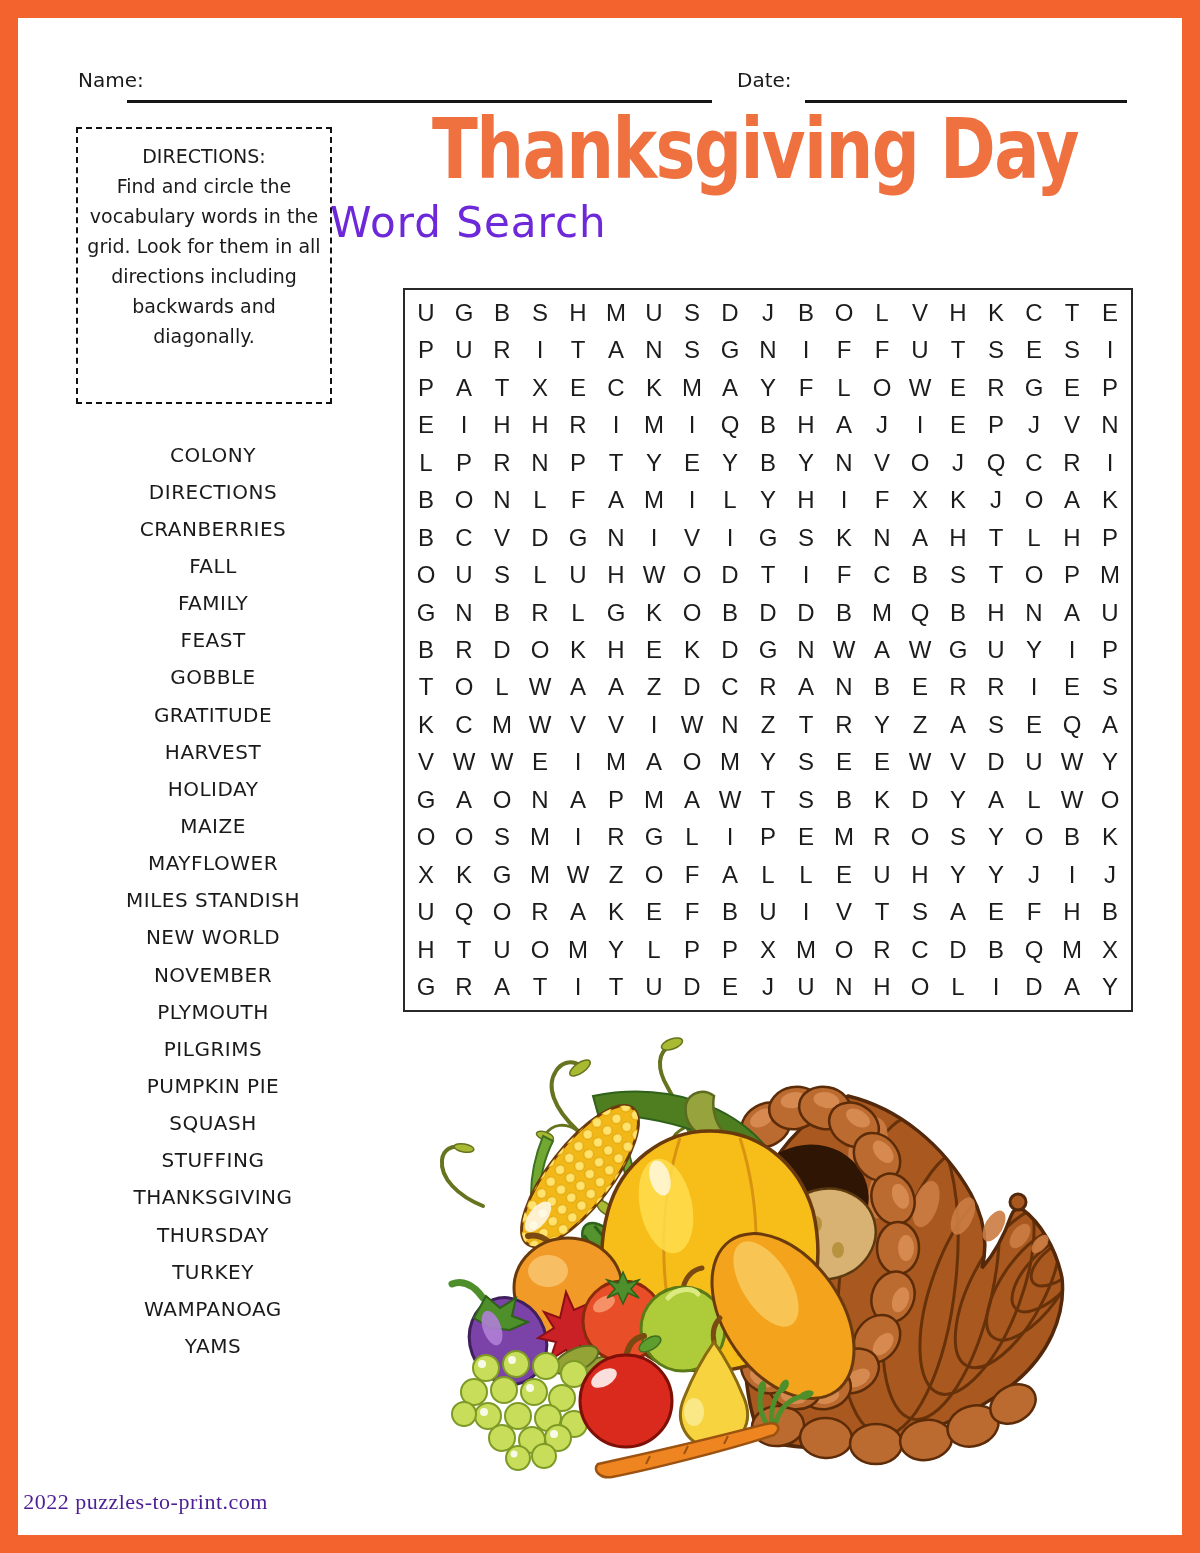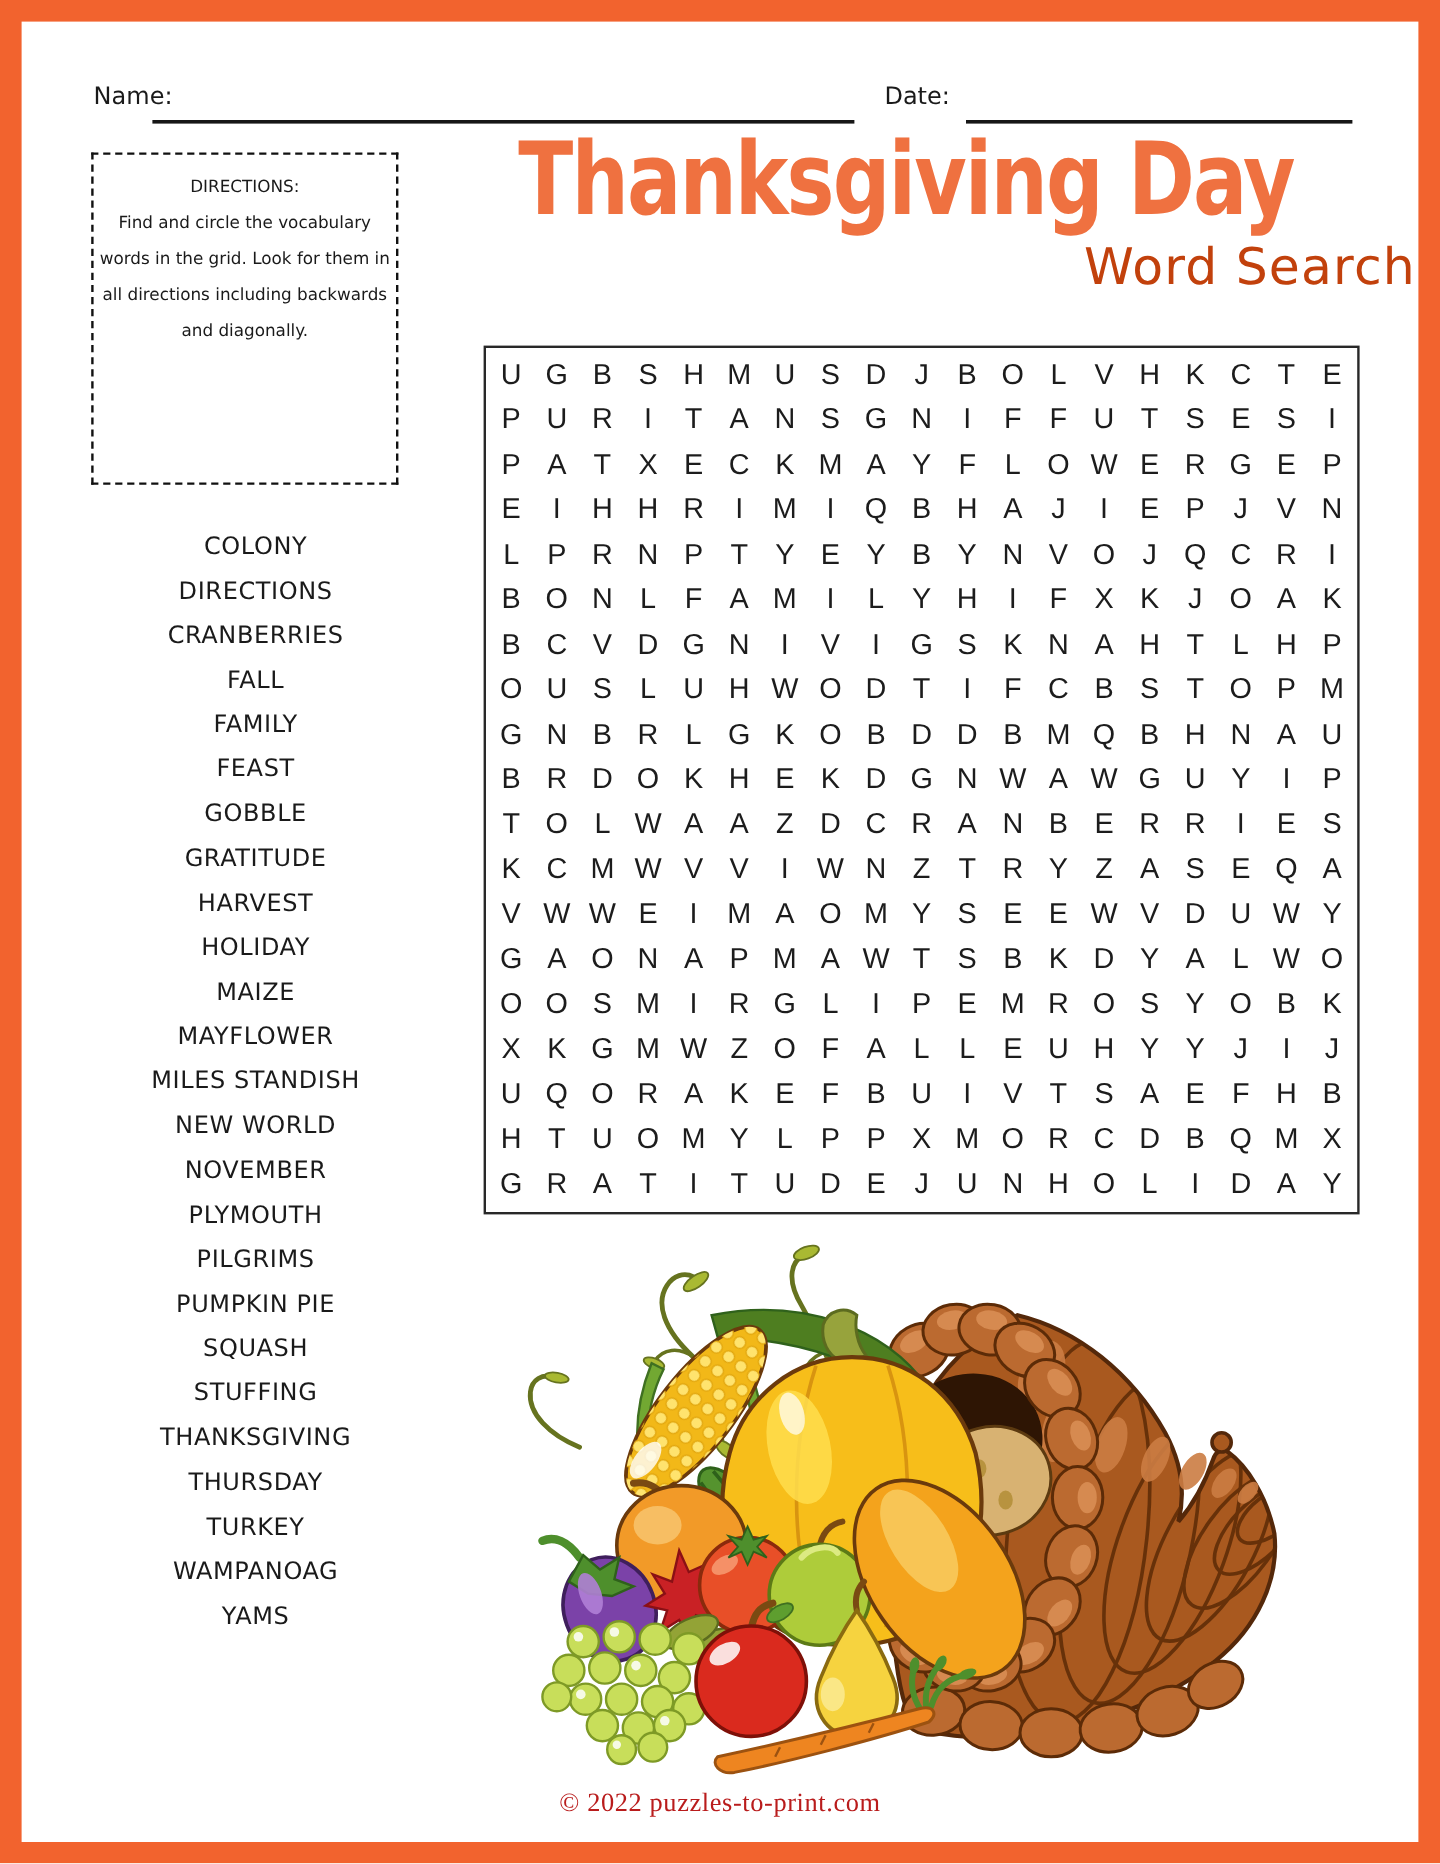--- a/index.html
+++ b/index.html
@@ -4,32 +4,32 @@
 <style>
   html,body{margin:0;padding:0;background:#fff;}
   #page{position:relative;width:1200px;height:1553px;background:#fff;overflow:hidden;
         font-family:"DejaVu Sans",sans-serif;color:#1a1a1a;}
   .frame{position:absolute;inset:0;border:18px solid #f2632e;z-index:40;}
   .abs{position:absolute;}
   .hdr-label{font-size:20px;font-weight:500;}
   .write-line{border-bottom:3px solid #161616;}
   .title{left:330px;top:100px;width:850px;text-align:center;font-size:84px;font-weight:800;
          letter-spacing:-2px;color:#ef7140;transform:scaleX(.8);transform-origin:50% 50%;white-space:nowrap;}
-  .subtitle{left:330px;top:198px;width:850px;text-align:right;font-size:42px;letter-spacing:1px;color:#c2410c;}
+  .subtitle{left:330px;top:198px;width:850px;text-align:left;font-size:42px;letter-spacing:1px;color:#6d28d9;}
   .dirbox{left:76px;top:127px;width:256px;height:277px;border:2px dashed #111;box-sizing:border-box;
-          text-align:center;font-size:14px;line-height:30px;padding:12px 4px;}
+          text-align:center;font-size:19px;line-height:30px;padding:12px 4px;}
   .wordlist{left:68px;top:436px;width:290px;}
   .word{height:37.15px;display:flex;align-items:center;justify-content:center;
         font-size:20px;letter-spacing:.5px;}
   .grid{left:403px;top:288px;width:730px;height:724px;border:2px solid #282828;box-sizing:border-box;
         display:grid;grid-template-columns:repeat(19,1fr);grid-template-rows:repeat(19,1fr);
         padding:4px 2px;font-family:"Liberation Sans",sans-serif;font-size:24px;color:#1c1c1c;}
   .cell{display:flex;align-items:center;justify-content:center;}
-  .footer{left:0;top:1489px;width:1200px;text-align:center;font-family:"Liberation Serif",serif;
-          font-size:22px;color:#b91c1c;letter-spacing:.5px;}
+  .footer{left:0;top:1489px;width:1200px;font-family:"Liberation Serif",serif;
+          font-size:22px;color:#4c1d95;letter-spacing:.5px;}
   .illus{left:428px;top:1026px;width:648px;height:482px;}
 </style>
 </head>
 <body>
 
 <div id="page">
   <div class="frame"></div>
 
   <div class="abs hdr-label" style="left:78px;top:68px;">Name:</div>
   <div class="abs write-line" style="left:127px;top:70px;width:585px;height:30px;"></div>

